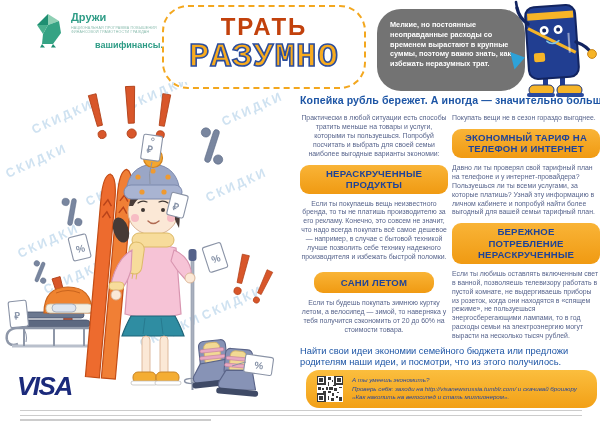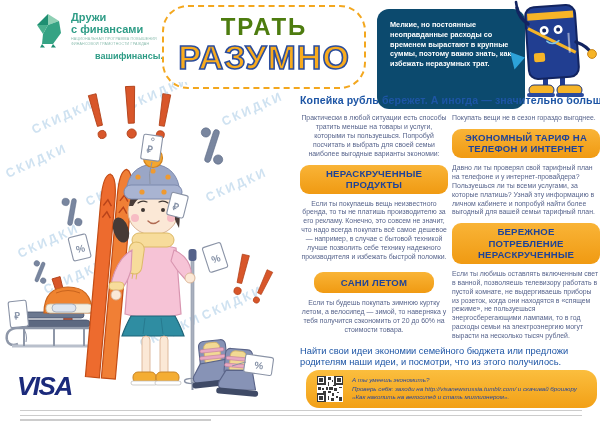--- a/index.html
+++ b/index.html
@@ -9,26 +9,26 @@
   
   .logo{position:absolute;left:34px;top:12px;display:flex;gap:7px;}
   .logo-icon{width:30px;height:36px;flex:none;}
   .logo-name{font-weight:bold;font-size:11px;line-height:11.5px;color:#2e9c86;}
   .logo-sub{font-size:3.6px;line-height:4.6px;color:#8abcae;margin-top:2px;letter-spacing:.2px;width:95px;}
   .logo-site{font-weight:bold;font-size:9px;color:#2e9c86;margin-top:5px;margin-left:24px;}
 
   .title-box{position:absolute;left:162px;top:5px;width:204px;height:84px;
              border:2.5px dashed #f3a71e;border-radius:26px;text-align:center;
              padding-top:7px;box-sizing:border-box;background:#fff;}
-  .title-l1{font-size:24px;font-weight:bold;color:#4d7c0f;letter-spacing:2px;line-height:25px;}
-  .title-l2{font-size:34px;font-weight:bold;color:#f8ab1e;letter-spacing:1px;line-height:37px;
+  .title-l1{font-size:24px;font-weight:bold;color:#c2410c;letter-spacing:2px;line-height:25px;}
+  .title-l2{font-size:34px;font-weight:bold;color:#f8ab1e;letter-spacing:1px;line-height:37px;font-family:Liberation Mono, monospace;
             -webkit-text-stroke:1.6px #2b4d9d;}
 
-  .bubble{position:absolute;left:377px;top:9px;width:148px;height:100px;background:#0c4a6e;
-          border-radius:12px;box-sizing:border-box;padding:11px 9px 0 13px;color:#fff;
+  .bubble{position:absolute;left:377px;top:9px;width:148px;height:82px;background:#737373;
+          border-radius:24px;box-sizing:border-box;padding:11px 9px 0 13px;color:#fff;
           font-weight:bold;font-size:7.3px;line-height:9.8px;}
   .bubble:after{content:"";position:absolute;right:-9px;top:40px;width:0;height:0;
           border:9px solid transparent;border-left:13px solid #2da2d9;transform:rotate(-14deg);}
   .mascot{position:absolute;left:512px;top:0;}
 
   
   .headline{position:absolute;left:300px;top:94px;font-size:10.6px;font-weight:bold;
             color:#1d55a5;white-space:nowrap;letter-spacing:.1px;}
   .col{position:absolute;width:148px;color:#57648c;font-size:6.9px;line-height:8.9px;}
   .col p{margin:0 0 4px;}
@@ -72,21 +72,20 @@
       <polygon points="3,13 14,2 14,13" fill="#1f8f72"></polygon>
       <polygon points="14,2 25,9 14,13" fill="#8fd0b4"></polygon>
       <polygon points="3,13 14,13 9,22" fill="#49b08e"></polygon>
       <polygon points="14,13 25,9 27,21 19,32 8,32 9,22" fill="#35a384"></polygon>
       <polygon points="8,32 6,35.5 11,35.5" fill="#1f8f72"></polygon>
       <polygon points="19,32 17,35.5 22,35.5" fill="#1f8f72"></polygon>
     </svg>
     <div>
       <div class="logo-name">
         <div>Дружи</div>
-        <div>с финансами</div>
       </div>
       <div class="logo-sub">
         <div>НАЦИОНАЛЬНАЯ ПРОГРАММА ПОВЫШЕНИЯ</div>
         <div>ФИНАНСОВОЙ ГРАМОТНОСТИ ГРАЖДАН</div>
       </div>
       <div class="logo-site">вашифинансы.рф</div>
     </div>
   </div>
 
   <div class="title-box">

